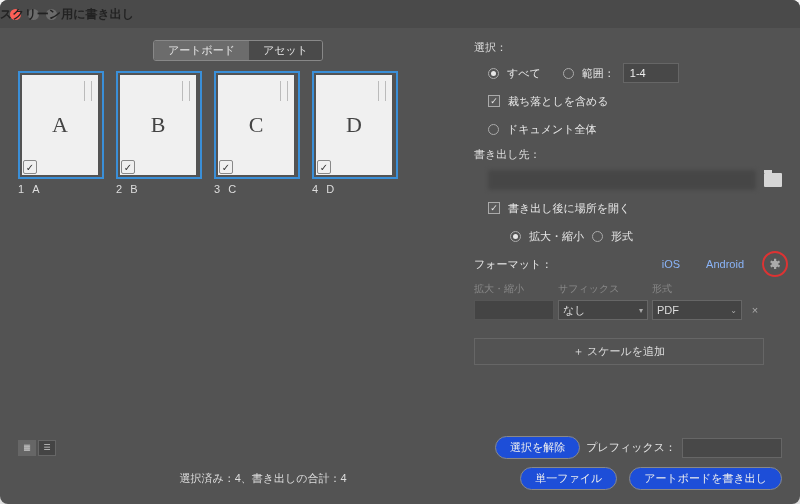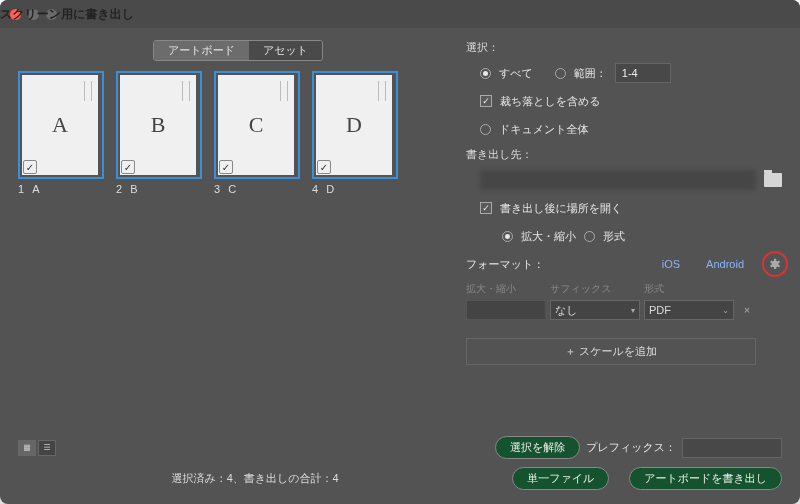--- a/index.html
+++ b/index.html
@@ -4,21 +4,21 @@
 <style>
 *{box-sizing:border-box;margin:0;padding:0;font-family:-apple-system,"Hiragino Sans",sans-serif}
 body{background:#fff;width:800px;height:504px;overflow:hidden}
 .dialog{background:#535353;width:800px;height:504px;border-radius:8px;color:#e7e7e7;font-size:11px;position:relative;box-shadow:0 8px 24px rgba(0,0,0,.3)}
 .titlebar{height:28px;display:flex;align-items:center;background:#4a4a4a;border-radius:8px 8px 0 0;position:relative}
 .traffic{display:flex;gap:7px;padding-left:10px}
 .tl{width:11px;height:11px;border-radius:50%}
 .tl.close{background:#ff5f57}
 .tl.min,.tl.max{background:#6b6b6b}
 .title{position:absolute;left:0;right:0;font-size:12px;font-weight:600;color:#222}
-.body{padding:12px 18px;display:flex;gap:8px}
+.body{padding:12px 18px;display:flex;gap:16px}
 .left{width:440px}
 .tabs{display:flex;justify-content:center;margin-bottom:10px}
 .tabgroup{display:flex;border:1px solid #888;border-radius:3px;overflow:hidden}
 .tab{padding:2px 14px;font-size:11px;cursor:default}
 .tab.active{background:#6c6c6c}
 .tab.inactive{background:#4a4a4a}
 .boards{display:flex;gap:12px;margin-bottom:6px}
 .board{width:86px}
 .thumbframe{position:relative;border:2px solid #3a8fd8;padding:2px;background:#535353}
 .thumb{width:76px;height:100px;background:#f0f0f0;display:flex;align-items:center;justify-content:center;font-size:22px;color:#444;font-family:serif;position:relative}
@@ -48,22 +48,22 @@
 .gearwrap{position:relative;display:inline-flex;align-items:center}
 .gear{width:14px;height:14px;border-radius:50%;background:radial-gradient(circle,#aaa 35%,transparent 36%);position:relative}
 .gear::before{content:"✱";position:absolute;inset:0;display:flex;align-items:center;justify-content:center;font-size:14px;color:#aaa}
 .redcircle{position:absolute;inset:-6px;border:2px solid #d33;border-radius:50%;pointer-events:none}
 .bottom{position:absolute;left:0;right:0;bottom:14px;padding:0 18px;display:flex;flex-direction:column;gap:8px}
 .toolbar{display:flex;align-items:center;gap:6px}
 .viewbtns{display:flex;gap:2px}
 .viewbtn{width:18px;height:16px;background:#444;border:1px solid #666;display:flex;align-items:center;justify-content:center;font-size:8px;color:#ccc}
 .viewbtn.active{background:#666}
 .spacer{flex:1}
-.pillbtn{background:#14532d;border:1px solid #888;border-radius:12px;padding:3px 14px;color:#eee;font-size:11px}
-.statusrow{display:flex;align-items:center;gap:20px;justify-content:flex-end}
+.pillbtn{background:#1d4ed8;border:1px solid #888;border-radius:12px;padding:3px 14px;color:#eee;font-size:11px}
+.statusrow{display:flex;align-items:center;gap:12px;justify-content:flex-end}
 .status{color:#ddd;font-size:11px;flex:1;text-align:center}
 .link{color:#8ab4f8;cursor:pointer}
 </style>
 </head>
 <body>
 
 <div class="dialog">
   <div class="titlebar">
     <div class="traffic">
       <div class="tl close"></div>

